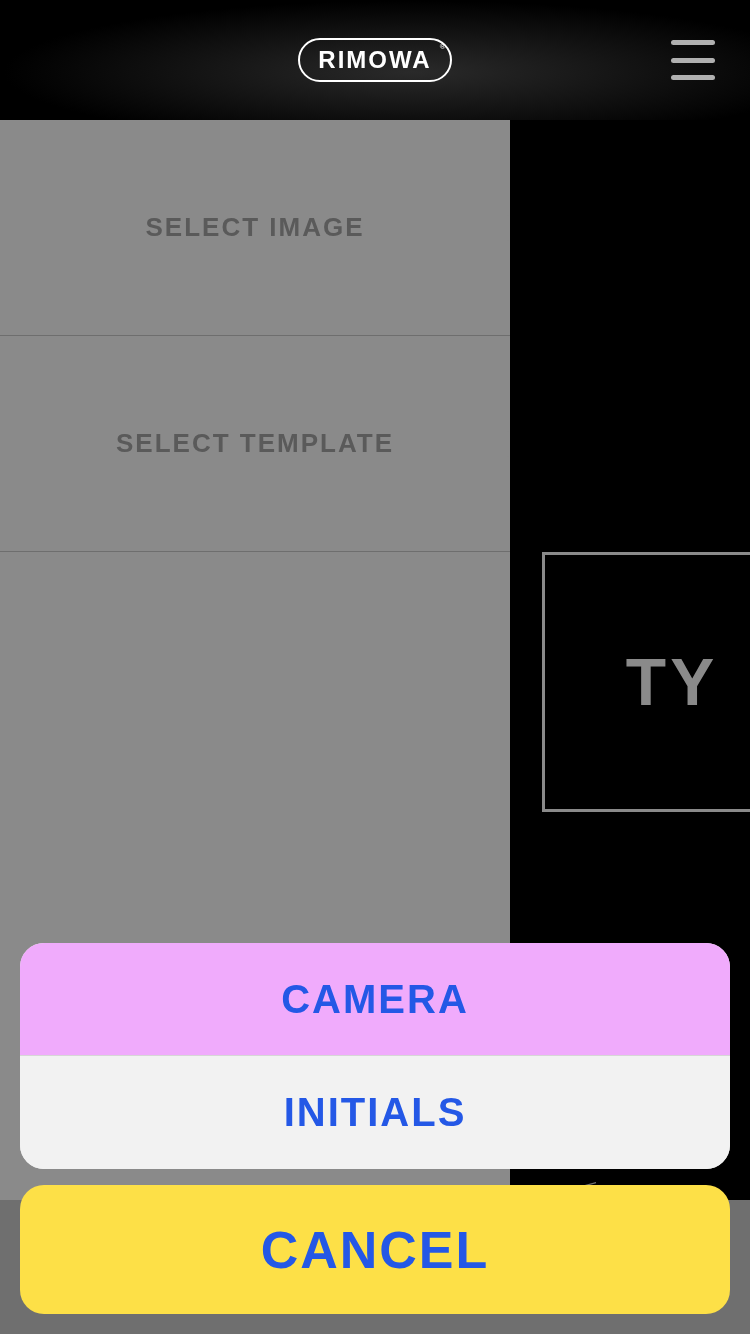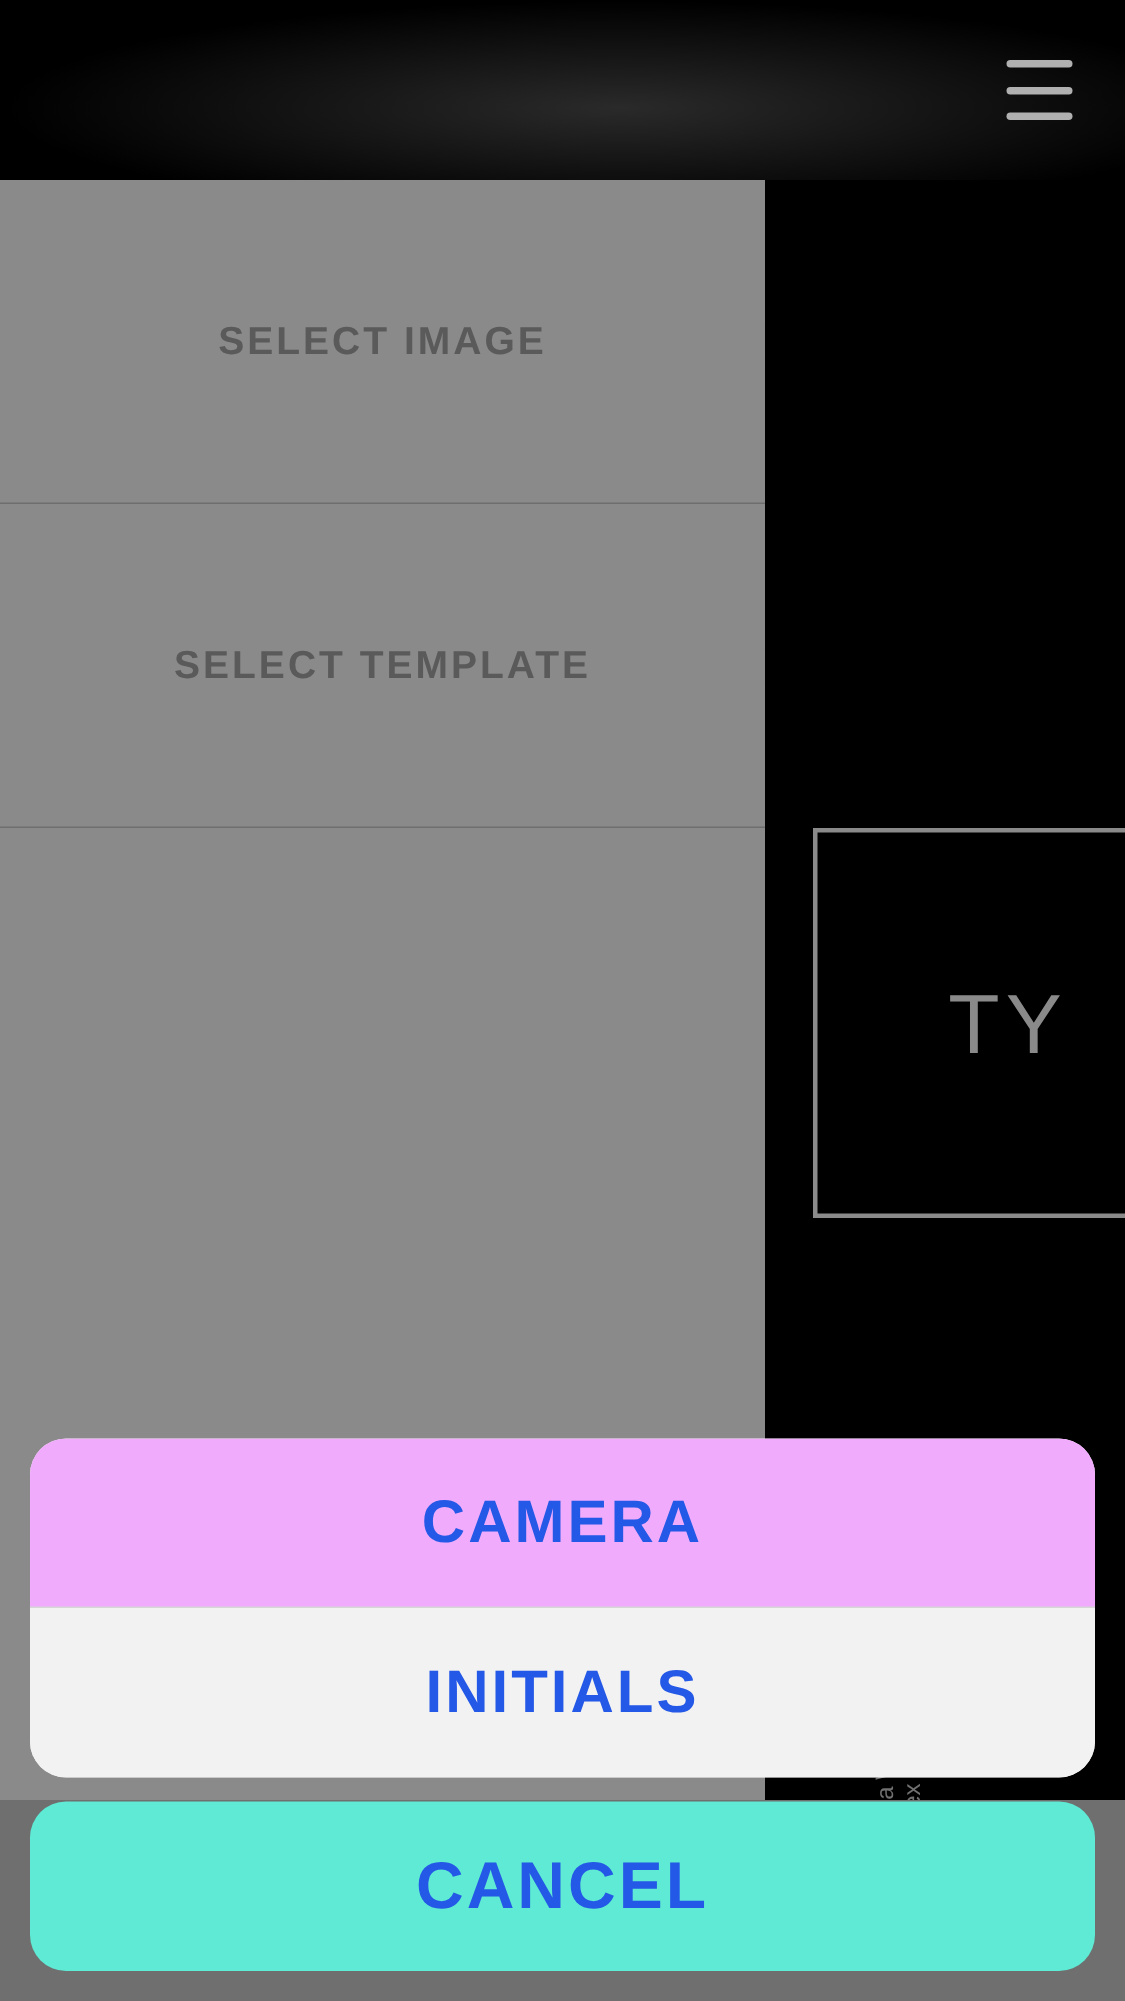--- a/index.html
+++ b/index.html
@@ -43,43 +43,47 @@
       width: 0; height: 0; border-top: 14px solid transparent; border-bottom: 14px solid transparent;
       border-left: 18px solid #8a8a8a;
     }
     .sidebar-item.no-arrow::after { display: none; }
 
     .preview { flex: 1; background: #000; position: relative; }
     .initials-box {
       position: absolute; top: 432px; left: 32px; width: 260px; height: 260px;
       border: 3px solid #8a8a8a; display: flex; align-items: center; justify-content: center;
     }
-    .initials-text { color: #8a8a8a; font-size: 56px; font-weight: 400; letter-spacing: 4px; }
+    .initials-text { color: #8a8a8a; font-size: 66px; font-weight: 700; letter-spacing: 4px; }
 
     .footer-strip { position: absolute; left: 0; right: 0; bottom: 0; height: 134px; background: #6f6f6f; }
     .preview-bottom-decor { position:absolute; bottom:116px; left:72px; right:0; height:40px; color:#bbb; font-size:16px; writing-mode: sideways-lr; text-orientation: mixed; opacity:0.6; overflow:hidden; }
 
     .overlay { position: absolute; inset: 0; z-index: 20; display: flex; flex-direction: column; justify-content: flex-end; padding: 0 20px 20px; }
     .sheet-group { background: #f2f2f2; border-radius: 24px; overflow: hidden; margin-bottom: 16px; }
     .sheet-btn {
       height: 113px; display: flex; align-items: center; justify-content: center;
       color: #2458e6; font-size: 40px; font-weight: 600; letter-spacing: 2px;
       border-bottom: 1px solid #d6d6d6; cursor: pointer; background: #f0abfc;
     }
     .sheet-btn:last-child { border-bottom: none; background: #f2f2f2; }
     .sheet-cancel {
-      background: #5eead4; border-radius: 24px; height: 113px;
+      background: #fde047; border-radius: 24px; height: 129px;
       display: flex; align-items: center; justify-content: center;
-      color: #2458e6; font-size: 44px; font-weight: 700; letter-spacing: 2px; cursor: pointer;
+      color: #2458e6; font-size: 52px; font-weight: 700; letter-spacing: 2px; cursor: pointer;
     }
   </style>
 </head>
 <body>
 
 <div class="header">
+  <div class="logo-wrap">
+    <span class="logo-text">RIMOWA</span>
+    <span class="logo-reg">®</span>
+  </div>
   <div class="hamburger">
     <span></span>
       <span></span>
       <span></span>
   </div>
 </div>
 
 <div class="content">
   <div class="sidebar">
     <div class="sidebar-item">

